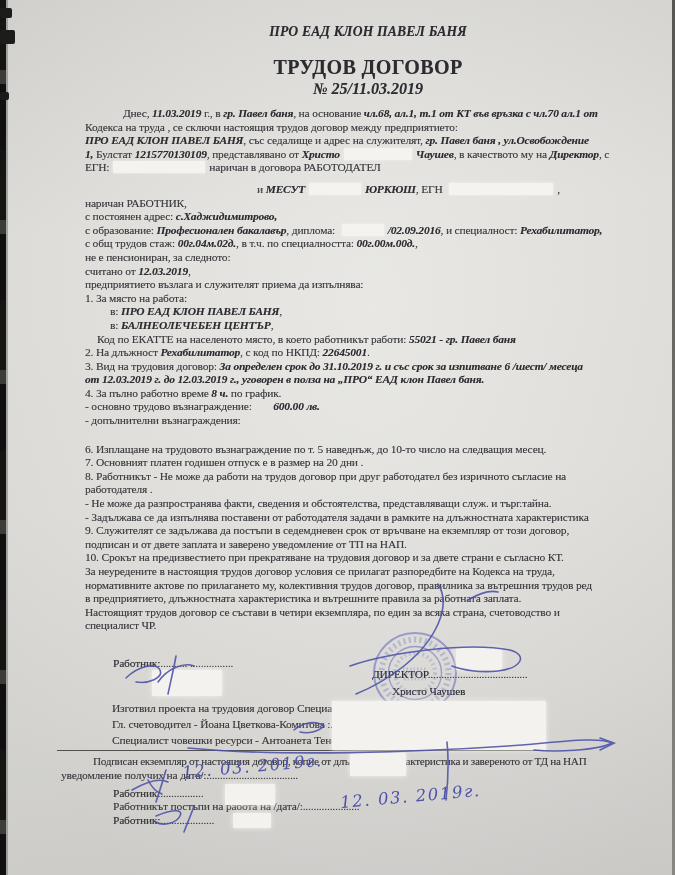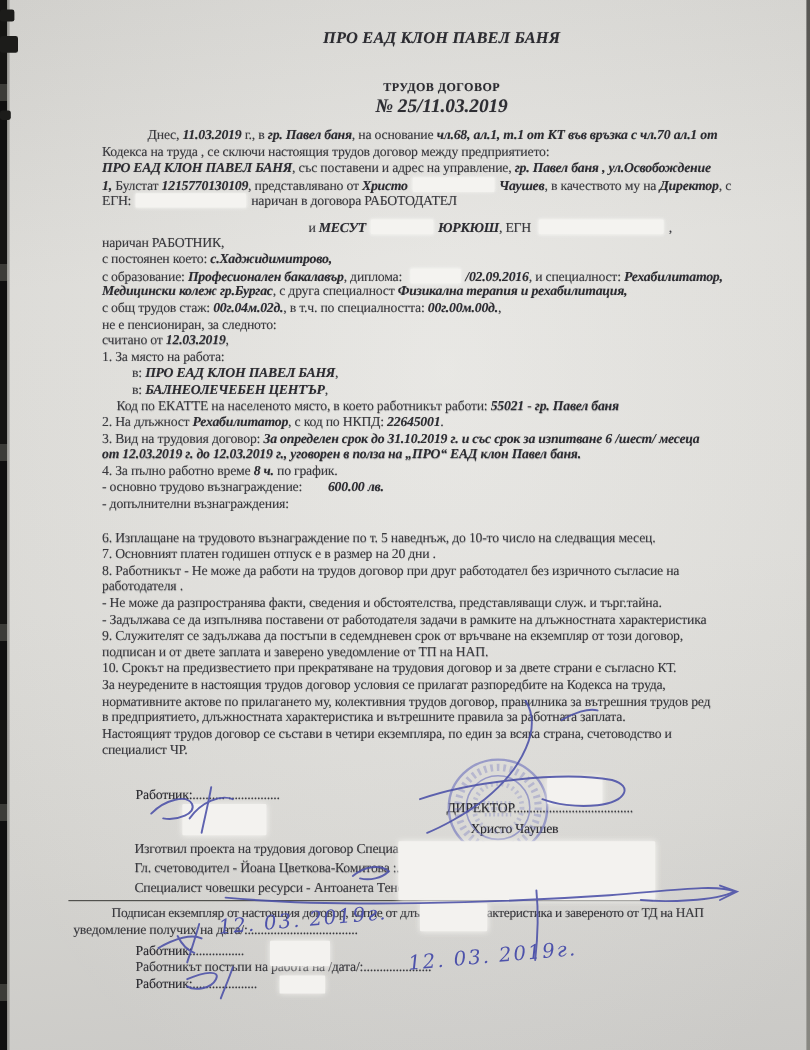--- a/index.html
+++ b/index.html
@@ -12,21 +12,21 @@
   .paper::after{content:"";position:absolute;inset:0;z-index:1;pointer-events:none;
     background:radial-gradient(ellipse at 55% 35%, rgba(255,255,255,0.20), rgba(0,0,0,0.04) 85%);}
   .edge-left{position:absolute;left:0;top:0;bottom:0;width:6px;z-index:6;
     background:repeating-linear-gradient(180deg,#151513 0 70px,#3c3c38 70px 84px,#101010 84px 150px);}
   .edge-left::after{content:"";position:absolute;right:-2px;top:0;bottom:0;width:2px;background:rgba(120,120,115,0.55);}
   .edge-right{position:absolute;right:0;top:0;bottom:0;width:3px;z-index:6;
     background:linear-gradient(180deg,#403f3c 0%,#55544f 40%,#6a6963 75%,#7d7c76 100%);opacity:.85;}
   .blob{position:absolute;background:#1c1c1a;border-radius:2px;z-index:6;}
   .content{position:absolute;left:85px;top:14px;width:566px;z-index:2;}
   .t1{text-align:center;font-weight:bold;font-style:italic;font-size:13.6px;margin-top:10px;color:#2b2b30;letter-spacing:.2px;}
-  .t2{text-align:center;font-weight:bold;font-size:10px;margin-top:28px;color:#2b2b30;letter-spacing:.4px;}
+  .t2{text-align:center;font-weight:bold;font-size:20px;margin-top:16px;color:#2b2b30;letter-spacing:.4px;}
   .tnum{text-align:center;font-weight:bold;font-style:italic;font-size:16px;margin-top:1px;color:#2e2e33;}
   .flow{margin-top:9px;}
   .ln{white-space:nowrap;line-height:13.6px;height:13.6px;font-size:11.4px;letter-spacing:-0.15px;}
   .s-b{font-weight:normal;color:#2c2c31;}
   .s-bi{font-weight:bold;font-style:italic;color:#2c2c31;}
   .ind38{text-indent:38px;}
   .ind25{padding-left:25px;}
   .ind12{padding-left:12px;}
   .indc{padding-left:172px;}
   .redact{display:inline-block;height:12px;background:#f4f3f0;vertical-align:-2px;border-radius:1px;
@@ -51,31 +51,31 @@
   <div class="blob" style="left:0;top:30px;width:15px;height:14px;"></div>
   <div class="blob" style="left:0;top:92px;width:9px;height:8px;"></div>
 
   <div class="content">
     <div class="t1">ПРО ЕАД КЛОН ПАВЕЛ БАНЯ</div>
     <div class="t2">ТРУДОВ ДОГОВОР</div>
     <div class="tnum">№ 25/11.03.2019</div>
     <div class="flow">
         <div class="ln ind38"><span>Днес, </span><span class="s-bi">11.03.2019</span><span> г., в </span><span class="s-bi">гр. Павел баня</span><span>, на основание </span><span class="s-bi">чл.68, ал.1, т.1 от КТ във връзка с чл.70 ал.1 от</span></div>
         <div class="ln"><span>Кодекса на труда , се сключи настоящия трудов договор между предприятието:</span></div>
-        <div class="ln"><span class="s-bi">ПРО ЕАД КЛОН ПАВЕЛ БАНЯ</span><span>, със поставени и адрес на управление, </span><span class="s-bi">гр. Павел баня , ул.Освобождение</span></div>
+        <div class="ln"><span class="s-bi">ПРО ЕАД КЛОН ПАВЕЛ БАНЯ</span><span>, със седалище и адрес на служителят, </span><span class="s-bi">гр. Павел баня , ул.Освобождение</span></div>
         <div class="ln"><span class="s-bi">1,</span><span> Булстат </span><span class="s-bi">1215770130109</span><span>, представлявано от </span><span class="s-bi">Христо</span><span class="redact" style="width: 68px;"></span><span class="s-bi">Чаушев</span><span>, в качеството му на </span><span class="s-bi">Директор</span><span>, с</span></div>
         <div class="ln"><span>ЕГН:</span><span class="redact" style="width: 92px;"></span><span>наричан в договора РАБОТОДАТЕЛ</span></div>
         <div class="ln indc" style="margin-top: 8px;"><span>и </span><span class="s-bi">МЕСУТ</span><span class="redact" style="width: 52px;"></span><span class="s-bi">ЮРКЮШ</span><span>, ЕГН </span><span class="redact" style="width: 104px;"></span><span>,</span></div>
         <div class="ln"><span>наричан РАБОТНИК,</span></div>
-        <div class="ln"><span>с постоянен което: </span><span class="s-bi">с.Хаджидимитрово,</span></div>
+        <div class="ln"><span>с постоянен адрес: </span><span class="s-bi">с.Хаджидимитрово,</span></div>
         <div class="ln"><span>с образование: </span><span class="s-bi">Професионален бакалавър</span><span>, диплома: </span><span class="redact" style="width: 42px;"></span><span class="s-bi">/02.09.2016</span><span>, и специалност: </span><span class="s-bi">Рехабилитатор,</span></div>
-        <div class="ln"><span class="s-bi">Медицински колеж гр.Бургас</span><span>, с друга специалност </span><span class="s-bi">Физикална терапия и рехабилитация,</span></div>
         <div class="ln"><span>с общ трудов стаж: </span><span class="s-bi">00г.04м.02д.</span><span>, в т.ч. по специалността: </span><span class="s-bi">00г.00м.00д.</span><span>,</span></div>
         <div class="ln"><span>не е пенсиониран, за следното:</span></div>
         <div class="ln"><span>считано от </span><span class="s-bi">12.03.2019</span><span>,</span></div>
+        <div class="ln"><span>предприятието възлага и служителят приема да изпълнява:</span></div>
         <div class="ln"><span>1. За място на работа:</span></div>
         <div class="ln ind25"><span>в: </span><span class="s-bi">ПРО ЕАД КЛОН ПАВЕЛ БАНЯ</span><span>,</span></div>
         <div class="ln ind25"><span>в: </span><span class="s-bi">БАЛНЕОЛЕЧЕБЕН ЦЕНТЪР</span><span>,</span></div>
         <div class="ln ind12"><span>Код по ЕКАТТЕ на населеното място, в което работникът работи: </span><span class="s-bi">55021 - гр. Павел баня</span></div>
         <div class="ln"><span>2. На длъжност </span><span class="s-bi">Рехабилитатор</span><span>, с код по НКПД: </span><span class="s-bi">22645001</span><span>.</span></div>
         <div class="ln"><span>3. Вид на трудовия договор: </span><span class="s-bi">За определен срок до 31.10.2019 г. и със срок за изпитване 6 /шест/ месеца</span></div>
         <div class="ln"><span class="s-bi">от 12.03.2019 г. до 12.03.2019 г., уговорен в полза на „ПРО“ ЕАД клон Павел баня.</span></div>
         <div class="ln"><span>4. За пълно работно време </span><span class="s-bi">8 ч.</span><span> по график.</span></div>
         <div class="ln"><span>- основно трудово възнаграждение:&nbsp;&nbsp;&nbsp;&nbsp;&nbsp;&nbsp;&nbsp;&nbsp;</span><span class="s-bi">600.00 лв.</span></div>
         <div class="ln"><span>- допълнителни възнаграждения:</span></div>

